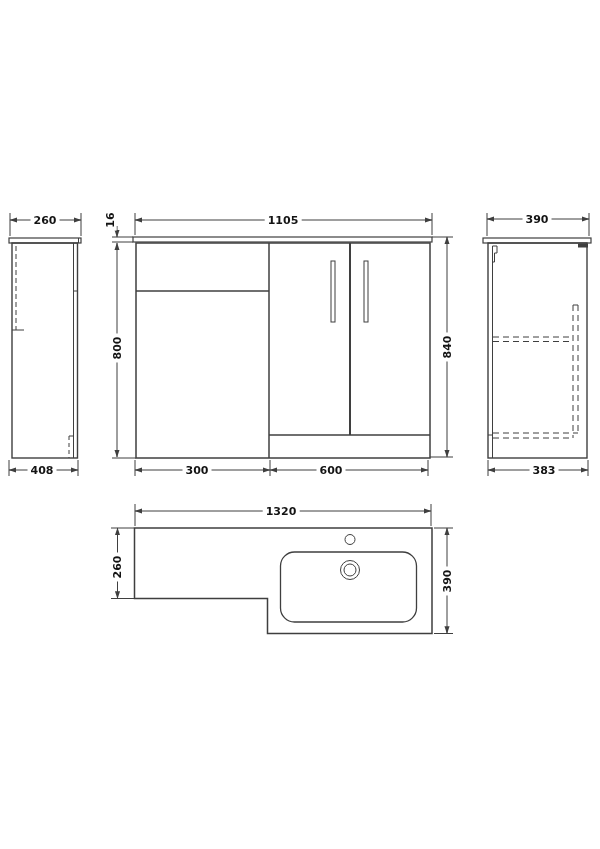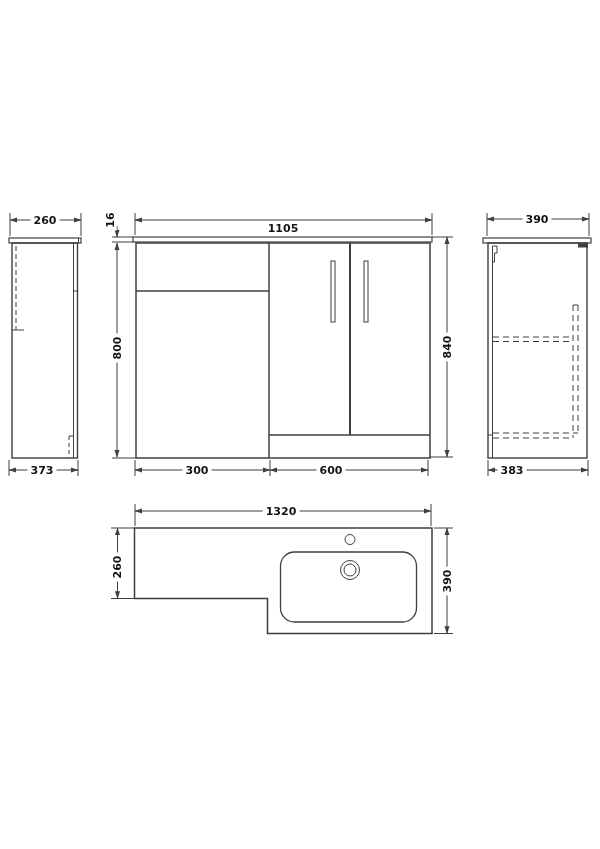--- a/index.html
+++ b/index.html
@@ -148,29 +148,29 @@
       <line x1="111" y1="598.5" x2="134" y2="598.5"></line>
       <line x1="117.5" y1="528" x2="117.5" y2="598.5" marker-start="url(#arr)" marker-end="url(#arr)"></line>
 
       <line x1="434" y1="528" x2="453" y2="528"></line>
       <line x1="434" y1="633.5" x2="453" y2="633.5"></line>
       <line x1="447" y1="528" x2="447" y2="633.5" marker-start="url(#arr)" marker-end="url(#arr)"></line>
     </g>
   </svg>
 
   <div class="dim-label" style="left:45px;top:220px;">260</div>
-  <div class="dim-label" style="left:42px;top:470px;">373</div>
+  <div class="dim-label" style="left:42px;top:470px;">408</div>
 
-  <div class="dim-label" style="left:283px;top:220px;margin-top:8px;">1105</div>
+  <div class="dim-label" style="left:283px;top:220px;">1105</div>
   <div class="dim-label vert" style="left:110px;top:220px;">16</div>
   <div class="dim-label vert" style="left:117px;top:348px;">800</div>
   <div class="dim-label vert" style="left:447px;top:347px;">840</div>
   <div class="dim-label" style="left:197px;top:470px;">300</div>
   <div class="dim-label" style="left:331px;top:470px;">600</div>
 
   <div class="dim-label" style="left:537px;top:219px;">390</div>
-  <div class="dim-label" style="left:512px;top:470px;">383</div>
+  <div class="dim-label" style="left:544px;top:470px;">383</div>
 
   <div class="dim-label" style="left:281px;top:511px;">1320</div>
   <div class="dim-label vert" style="left:117px;top:567px;">260</div>
   <div class="dim-label vert" style="left:447px;top:581px;">390</div>
 
 </div>
 
 </body></html>

